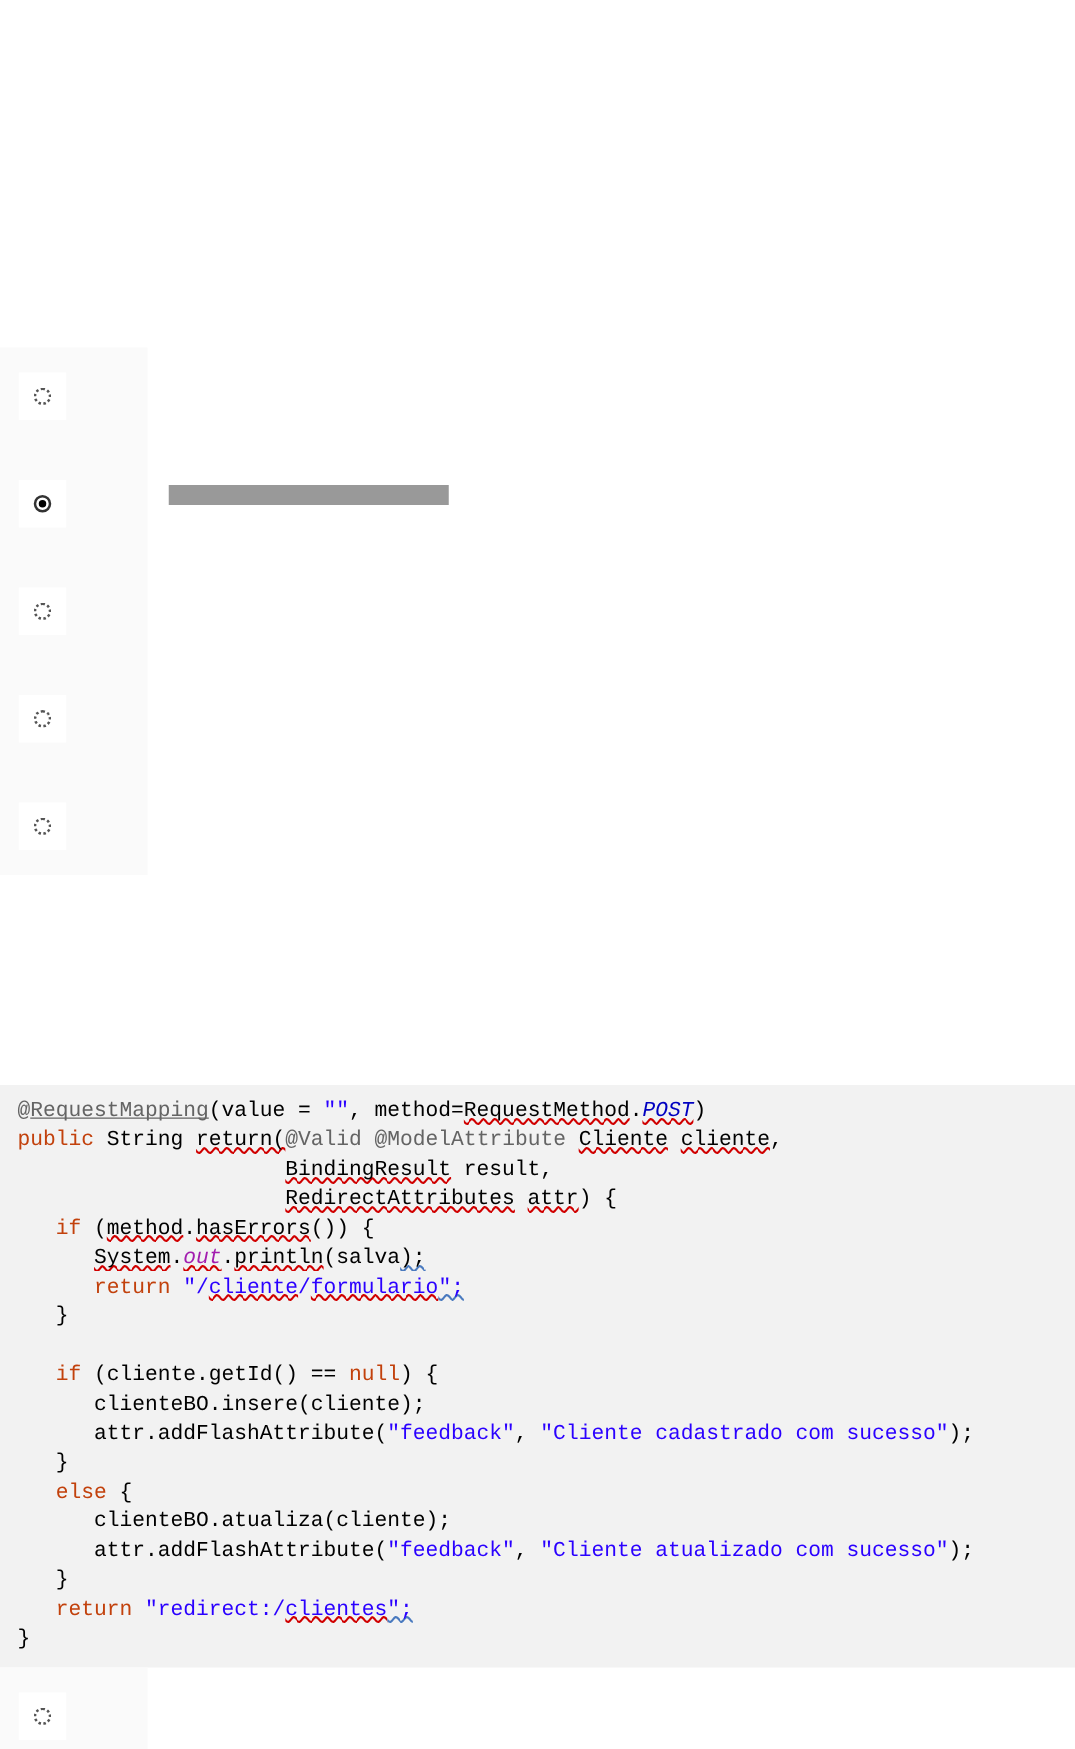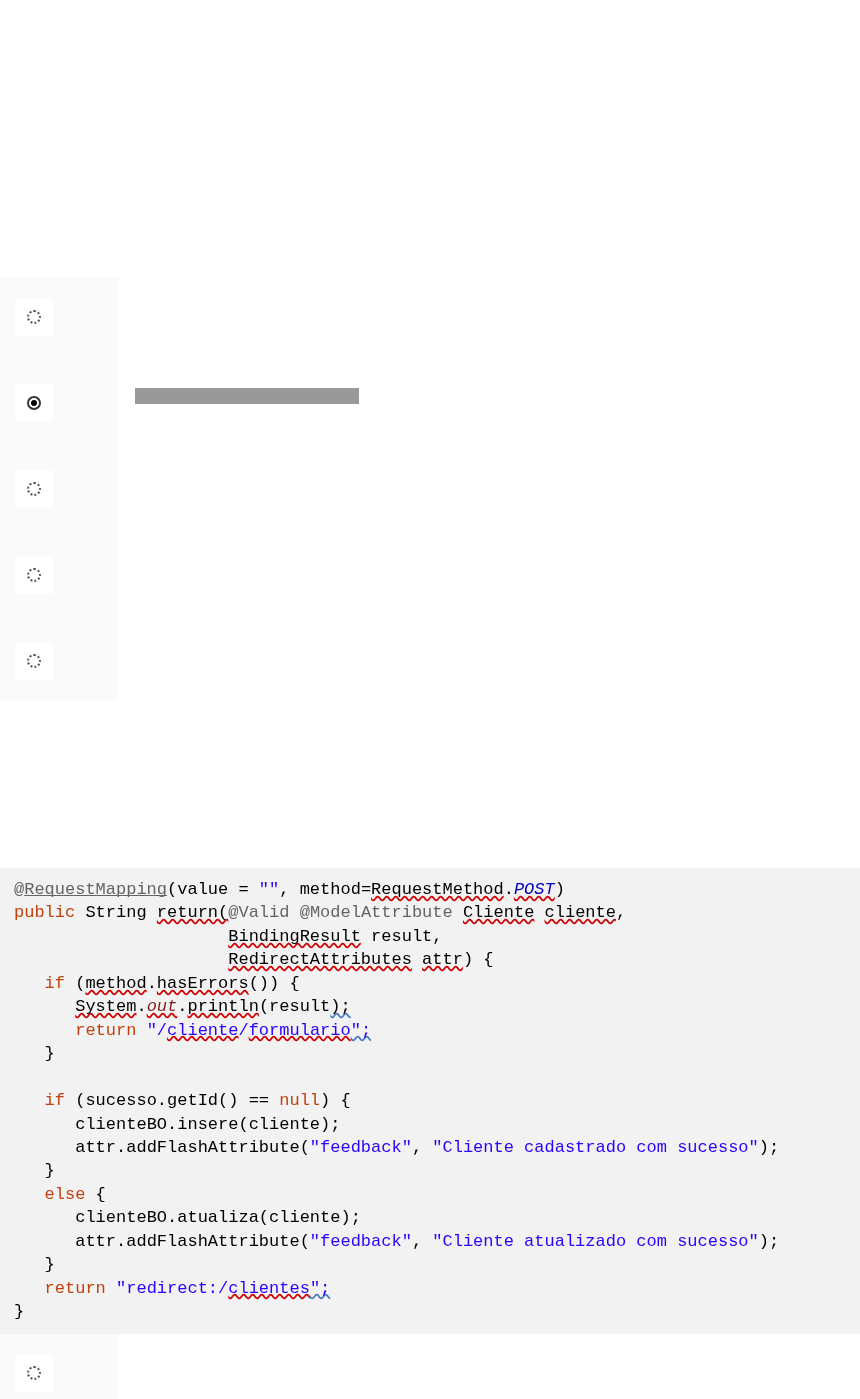--- a/index.html
+++ b/index.html
@@ -66,21 +66,21 @@
       padding: 10px 14px;
       font-family: "Consolas", "Courier New", monospace;
       font-size: 17px;
       line-height: 1.38;
       white-space: pre;
       overflow: hidden;
     }
     .kw { color: #c2410c; font-weight: normal; }
     .ann { color: #646464; }
     .str { color: #2a00ff; }
-    .italic-static { color: #7f1d1d; font-style: italic; text-align: right; }
+    .italic-static { color: #a21caf; font-style: italic; text-align: right; }
     .italic-const { color: #0000c0; font-style: italic; }
     .spell { text-decoration: underline wavy #d00000; text-decoration-skip-ink: none; }
     .spell-blue { text-decoration: underline wavy #4a7abf; text-decoration-skip-ink: none; }
     .link-ann { color: #646464; text-decoration: underline; }
     .radio-panel-2 {
       background: #fafafa;
       padding: 20px 15px;
       width: 118px;
     }
     .container { position: relative; }
@@ -123,25 +123,25 @@
 
   <div class="highlight-bar"></div>
 
   <div class="gap"></div>
 
   <div class="code-block"><span class="ann">@</span><span class="link-ann spell-blue">RequestMapping</span><span>(value = </span><span class="str">""</span><span>, method=</span><span class="spell">RequestMethod</span><span>.</span><span class="italic-const spell">POST</span><span>)</span>
 <span class="kw">public</span><span> String </span><span class="spell">return(</span><span class="ann">@Valid</span><span> </span><span class="ann">@ModelAttribute</span><span> </span><span class="spell">Cliente</span><span> </span><span class="spell">cliente</span><span>,</span>
 <span>                     </span><span class="spell">BindingResult</span><span> result,</span>
 <span>                     </span><span class="spell">RedirectAttributes</span><span> </span><span class="spell">attr</span><span>) {</span>
 <span>   </span><span class="kw">if</span><span> (</span><span class="spell">method</span><span>.</span><span class="spell">hasErrors</span><span>()) {</span>
-<span>      </span><span class="spell">System</span><span>.</span><span class="italic-static spell">out</span><span>.</span><span class="spell">println</span><span>(result</span><span class="spell-blue">);</span>
+<span>      </span><span class="spell">System</span><span>.</span><span class="italic-static spell">out</span><span>.</span><span class="spell">println</span><span>(salva</span><span class="spell-blue">);</span>
 <span>      </span><span class="kw">return</span><span> </span><span class="str">"/</span><span class="str spell">cliente</span><span class="str">/</span><span class="str spell">formulario</span><span class="str spell-blue">";</span>
 <span>   </span><span>}</span>
 <span></span>
-<span>   </span><span class="kw">if</span><span> (sucesso.getId() == </span><span class="kw">null</span><span>) {</span>
+<span>   </span><span class="kw">if</span><span> (cliente.getId() == </span><span class="kw">null</span><span>) {</span>
 <span>      </span><span>clienteBO.insere(cliente);</span>
 <span>      </span><span>attr.addFlashAttribute(</span><span class="str">"feedback"</span><span>, </span><span class="str">"Cliente cadastrado com sucesso"</span><span>);</span>
 <span>   </span><span>}</span>
 <span>   </span><span class="kw">else</span><span> {</span>
 <span>      </span><span>clienteBO.atualiza(cliente);</span>
 <span>      </span><span>attr.addFlashAttribute(</span><span class="str">"feedback"</span><span>, </span><span class="str">"Cliente atualizado com sucesso"</span><span>);</span>
 <span>   </span><span>}</span>
 <span>   </span><span class="kw">return</span><span> </span><span class="str">"redirect:/</span><span class="str spell">clientes</span><span class="str spell-blue">";</span>
 <span>}</span></div>
 

